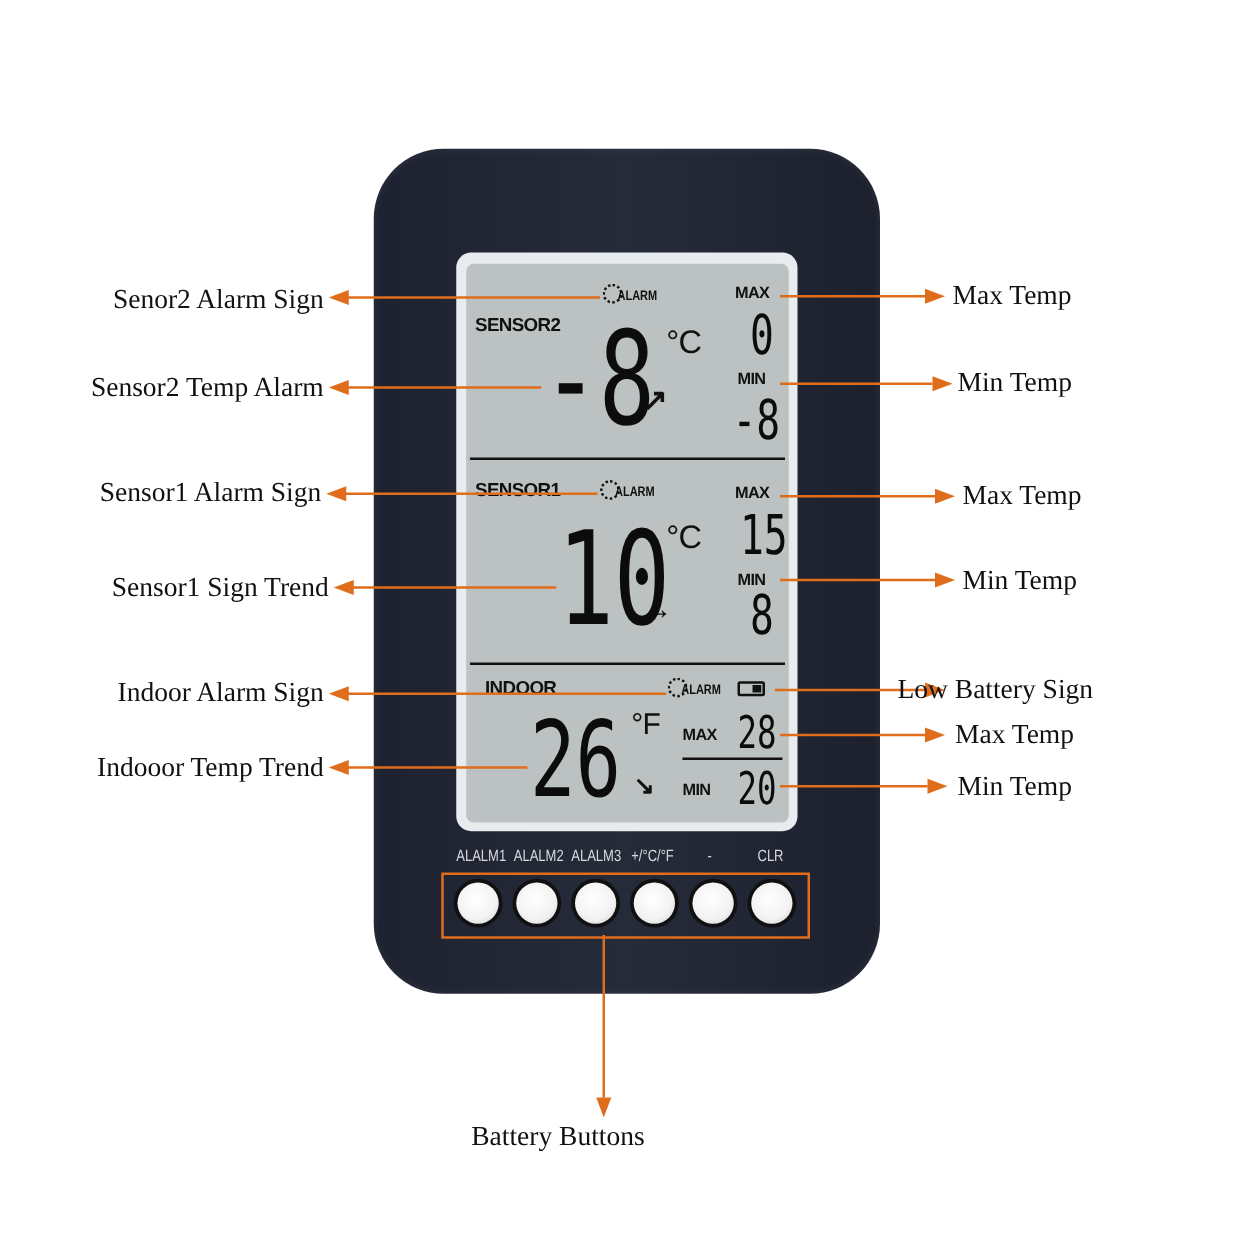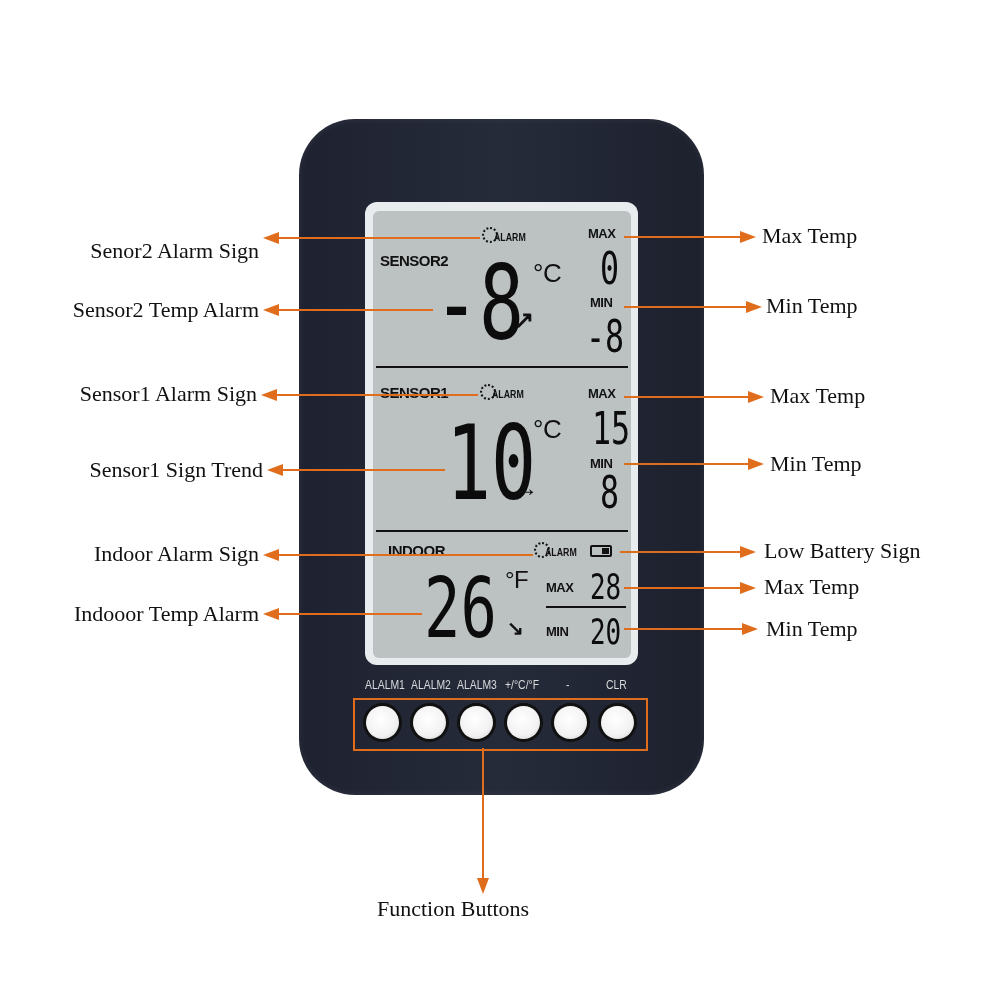--- a/index.html
+++ b/index.html
@@ -74,41 +74,41 @@
 <div class="btn-label" style="left:606px;top:677px;">CLR</div>
 
 <div class="btnbox"></div>
 <div class="btn" style="left:366px;top:706px;"></div>
 <div class="btn" style="left:413px;top:706px;"></div>
 <div class="btn" style="left:460px;top:706px;"></div>
 <div class="btn" style="left:507px;top:706px;"></div>
 <div class="btn" style="left:554px;top:706px;"></div>
 <div class="btn" style="left:601px;top:706px;"></div>
 
-<div class="annot" style="right:742px;top:238px;margin-left:28px;">Senor2 Alarm Sign</div>
+<div class="annot" style="right:742px;top:226px;margin-left:28px;">Senor2 Alarm Sign</div>
 <div class="ahl" style="left:263px;top:232px;"></div>
 <div class="line" style="left:278px;top:237px;width:202px;"></div>
 
 <div class="annot" style="right:742px;top:297px;">Sensor2 Temp Alarm</div>
 <div class="ahl" style="left:263px;top:304px;"></div>
 <div class="line" style="left:278px;top:309px;width:155px;"></div>
 
 <div class="annot" style="right:744px;top:381px;">Sensor1 Alarm Sign</div>
 <div class="ahl" style="left:261px;top:389px;"></div>
 <div class="line" style="left:276px;top:394px;width:202px;"></div>
 
 <div class="annot" style="right:738px;top:457px;">Sensor1 Sign Trend</div>
 <div class="ahl" style="left:267px;top:464px;"></div>
 <div class="line" style="left:282px;top:469px;width:163px;"></div>
 
 <div class="annot" style="right:742px;top:541px;">Indoor Alarm Sign</div>
 <div class="ahl" style="left:263px;top:549px;"></div>
 <div class="line" style="left:278px;top:554px;width:255px;"></div>
 
-<div class="annot" style="right:742px;top:601px;">Indooor Temp Alarm</div>
+<div class="annot" style="right:742px;top:601px;">Indooor Temp Trend</div>
 <div class="ahl" style="left:263px;top:608px;"></div>
 <div class="line" style="left:278px;top:613px;width:144px;"></div>
 
 <div class="line" style="left:624px;top:236px;width:116px;"></div>
 <div class="ahr" style="left:740px;top:231px;"></div>
 <div class="annot" style="left:762px;top:223px;">Max Temp</div>
 
 <div class="line" style="left:624px;top:306px;width:122px;"></div>
 <div class="ahr" style="left:746px;top:301px;"></div>
 <div class="annot" style="left:766px;top:293px;">Min Temp</div>
@@ -116,25 +116,25 @@
 <div class="line" style="left:624px;top:396px;width:124px;"></div>
 <div class="ahr" style="left:748px;top:391px;"></div>
 <div class="annot" style="left:770px;top:383px;">Max Temp</div>
 
 <div class="line" style="left:624px;top:463px;width:124px;"></div>
 <div class="ahr" style="left:748px;top:458px;"></div>
 <div class="annot" style="left:770px;top:451px;">Min Temp</div>
 
 <div class="line" style="left:620px;top:551px;width:120px;"></div>
 <div class="ahr" style="left:740px;top:546px;"></div>
-<div class="annot" style="left:764px;top:538px;">Low Battery Sign</div>
+<div class="annot" style="left:718px;top:538px;">Low Battery Sign</div>
 
 <div class="line" style="left:624px;top:587px;width:116px;"></div>
 <div class="ahr" style="left:740px;top:582px;"></div>
 <div class="annot" style="left:764px;top:574px;">Max Temp</div>
 
 <div class="line" style="left:624px;top:628px;width:118px;"></div>
 <div class="ahr" style="left:742px;top:623px;"></div>
 <div class="annot" style="left:766px;top:616px;">Min Temp</div>
 
 <div style="position:absolute;left:482px;top:748px;width:2px;height:130px;background:#e06d1b;"></div>
 <div style="position:absolute;left:477px;top:878px;width:0;height:0;border-left:6px solid transparent;border-right:6px solid transparent;border-top:16px solid #e06d1b;"></div>
-<div class="annot" style="left:377px;top:896px;">Function Buttons</div>
+<div class="annot" style="left:377px;top:896px;">Battery Buttons</div>
 
 </body></html>

